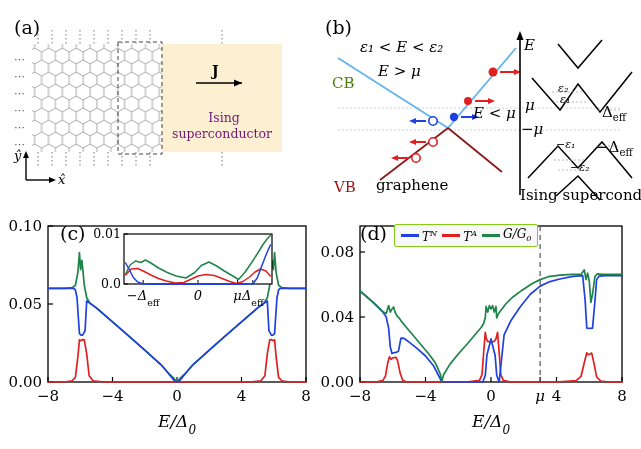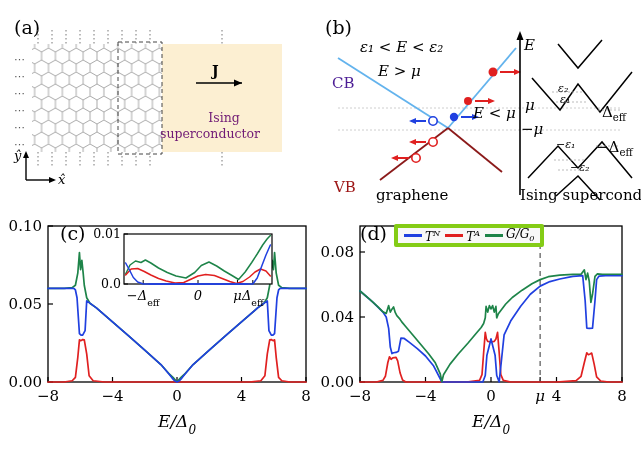--- a/index.html
+++ b/index.html
@@ -67,31 +67,31 @@
   
   #panel-b { left: 320px; top: 0px; width: 321px; height: 215px; }
   #panel-b-label { left: 5px; top: 16px; }
   .b-text {
     position: absolute;
     font-family: "DejaVu Serif", "Liberation Serif", serif;
     font-size: 11px;
     white-space: nowrap;
     color: #000;
   }
-  .b-text-cb { color: #4c1d95; }
+  .b-text-cb { color: #4d7c0f; }
   .b-text-vb { color: #9C1414; margin-top: 20px; }
   .b-text-big { font-size: 15px; }
   
   #panel-c { left: 0px; top: 212px; width: 320px; height: 237px; }
   #panel-d { left: 320px; top: 212px; width: 321px; height: 237px; }
   .plot-svg { position: absolute; left: 0; top: 0; }
   .legend-box {
     position: absolute;
     background: #f8f8f8;
-    border: 4px solid #84cc16;
+    border: 1px solid #84cc16;
     border-radius: 2px;
     display: flex;
     align-items: center;
     gap: 5px;
     padding: 2px 6px;
     box-sizing: border-box;
   }
   .legend-item { display: flex; align-items: center; gap: 3px; }
   .legend-swatch { display: inline-block; width: 18px; height: 2.5px; }
   .legend-text {
@@ -166,21 +166,21 @@
     <div class="dots-h" style="left:14px; top:53px;">⋯</div>
     <div class="dots-h" style="left:14px; top:70px;">⋯</div>
     <div class="dots-h" style="left:14px; top:87px;">⋯</div>
     <div class="dots-h" style="left:14px; top:104px;">⋯</div>
     <div class="dots-h" style="left:14px; top:121px;">⋯</div>
     <div class="dots-h" style="left:14px; top:138px;">⋯</div>
 
     <div class="tag-bold" style="left:212px; top:63px;">J</div>
 
     <div class="tag-text" style="left:196px; top:110px; width:56px;">Ising</div>
-    <div class="tag-text" style="left:156px; top:126px; width:108px;">superconductor</div>
+    <div class="tag-text" style="left:168px; top:126px; width:108px;">superconductor</div>
 
     <div class="axis-lbl" style="left:14px; top:148px;">ŷ</div>
     <div class="axis-lbl" style="left:58px; top:172px;">x̂</div>
   </div>
 
   <div class="panel" id="panel-b">
     <div class="panel-label" id="panel-b-label">(b)</div>
 
     <svg class="lattice-svg" width="321" height="215">
 
@@ -262,21 +262,21 @@
     <div class="b-text b-text-big" style="left:201px; top:120px; font-style:italic;">−μ</div>
 
     <div class="b-text" style="left:238px; top:82px; font-style:italic;">ε₂</div>
     <div class="b-text" style="left:240px; top:93px; font-style:italic;">ε₁</div>
     <div class="b-text" style="left:236px; top:138px; font-style:italic;">−ε₁</div>
     <div class="b-text" style="left:234px; top:161px; font-style:italic;margin-left:16px;">−ε₂</div>
 
     <div class="b-text b-text-big" style="left:282px; top:103px;"><span>Δ</span><sub>eff</sub></div>
     <div class="b-text b-text-big" style="left:276px; top:138px;"><span>−Δ</span><sub>eff</sub></div>
 
-    <div class="b-text b-text-big" style="left:56px; top:186px;text-align:right;">graphene</div>
+    <div class="b-text b-text-big" style="left:56px; top:176px;text-align:right;">graphene</div>
     <div class="b-text b-text-big" style="left:200px; top:186px;">Ising superconductor</div>
   </div>
 
   <div class="panel" id="panel-c">
     <svg class="plot-svg" id="svg-c" width="320" height="237">
         <rect x="48" y="14" width="258" height="156" fill="none" stroke="#000" stroke-width="1.3"></rect>
         <line x1="48" y1="170" x2="48" y2="165" stroke="#000" stroke-width="1.2"></line>
         <text x="48" y="189" font-family="&quot;DejaVu Serif&quot;,&quot;Liberation Serif&quot;,serif" font-size="15" text-anchor="middle" fill="#000">−8</text>
         <line x1="112.5" y1="170" x2="112.5" y2="165" stroke="#000" stroke-width="1.2"></line>
         <text x="112.5" y="189" font-family="&quot;DejaVu Serif&quot;,&quot;Liberation Serif&quot;,serif" font-size="15" text-anchor="middle" fill="#000">−4</text>

